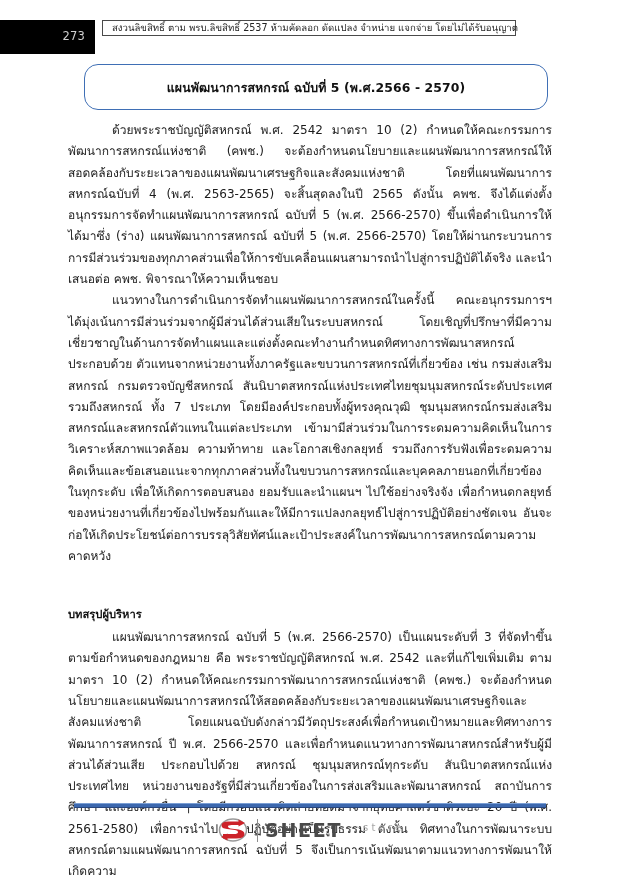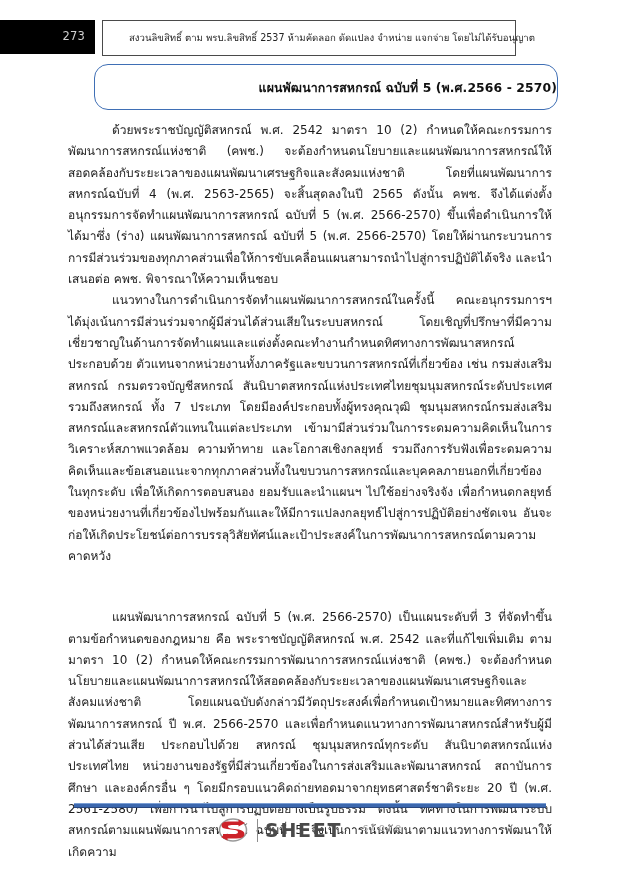--- a/index.html
+++ b/index.html
@@ -52,48 +52,48 @@
     font-size: 11.5px;
     letter-spacing: 0.2px;
     line-height: 1;
   }
 
   .copyright-box {
     position: absolute;
     left: 102px;
     top: 0;
     width: 414px;
-    height: 36px;
+    height: 16px;
     border: 1px solid #4a4a4a;
     box-sizing: border-box;
     display: flex;
     align-items: center;
-    padding-left: 26px;
+    padding-left: 9px;
     background: #ffffff;
   }
   .copyright-box .copyright-text {
     font-size: 9.6px;
     color: #232323;
     line-height: 1.2;
     white-space: nowrap;
   }
 
   
   .title-box {
     position: absolute;
-    left: 94px;
+    left: 84px;
     top: 64px;
     width: 464px;
     height: 46px;
     border: 1.6px solid #3f6fb5;
     border-radius: 14px;
     box-sizing: border-box;
     display: flex;
     align-items: center;
-    justify-content: flex-end;
+    justify-content: center;
     background: #ffffff;
   }
   .title-box .title-text {
     font-size: 12.4px;
     font-weight: bold;
     color: #111111;
     letter-spacing: 0.1px;
   }
 
   
@@ -205,20 +205,21 @@
     <span class="title-text">แผนพัฒนาการสหกรณ์ ฉบับที่ 5 (พ.ศ.2566 - 2570)</span>
   </div>
 
   <div class="content">
 
     <p class="para">ด้วยพระราชบัญญัติสหกรณ์ พ.ศ. 2542 มาตรา 10 (2) กำหนดให้คณะกรรมการพัฒนาการสหกรณ์แห่งชาติ (คพช.) จะต้องกำหนดนโยบายและแผนพัฒนาการสหกรณ์ให้สอดคล้องกับระยะเวลาของแผนพัฒนาเศรษฐกิจและสังคมแห่งชาติ โดยที่แผนพัฒนาการสหกรณ์ฉบับที่ 4 (พ.ศ. 2563-2565) จะสิ้นสุดลงในปี 2565 ดังนั้น คพช. จึงได้แต่งตั้งอนุกรรมการจัดทำแผนพัฒนาการสหกรณ์ ฉบับที่ 5 (พ.ศ. 2566-2570) ขึ้นเพื่อดำเนินการให้ได้มาซึ่ง (ร่าง) แผนพัฒนาการสหกรณ์ ฉบับที่ 5 (พ.ศ. 2566-2570) โดยให้ผ่านกระบวนการการมีส่วนร่วมของทุกภาคส่วนเพื่อให้การขับเคลื่อนแผนสามารถนำไปสู่การปฏิบัติได้จริง และนำเสนอต่อ คพช. พิจารณาให้ความเห็นชอบ</p>
     <p class="para">แนวทางในการดำเนินการจัดทำแผนพัฒนาการสหกรณ์ในครั้งนี้ คณะอนุกรรมการฯ ได้มุ่งเน้นการมีส่วนร่วมจากผู้มีส่วนได้ส่วนเสียในระบบสหกรณ์ โดยเชิญที่ปรึกษาที่มีความเชี่ยวชาญในด้านการจัดทำแผนและแต่งตั้งคณะทำงานกำหนดทิศทางการพัฒนาสหกรณ์ ประกอบด้วย ตัวแทนจากหน่วยงานทั้งภาครัฐและขบวนการสหกรณ์ที่เกี่ยวข้อง เช่น กรมส่งเสริมสหกรณ์ กรมตรวจบัญชีสหกรณ์ สันนิบาตสหกรณ์แห่งประเทศไทยชุมนุมสหกรณ์ระดับประเทศรวมถึงสหกรณ์ ทั้ง 7 ประเภท โดยมีองค์ประกอบทั้งผู้ทรงคุณวุฒิ ชุมนุมสหกรณ์กรมส่งเสริมสหกรณ์และสหกรณ์ตัวแทนในแต่ละประเภท เข้ามามีส่วนร่วมในการระดมความคิดเห็นในการวิเคราะห์สภาพแวดล้อม ความท้าทาย และโอกาสเชิงกลยุทธ์ รวมถึงการรับฟังเพื่อระดมความคิดเห็นและข้อเสนอแนะจากทุกภาคส่วนทั้งในขบวนการสหกรณ์และบุคคลภายนอกที่เกี่ยวข้องในทุกระดับ เพื่อให้เกิดการตอบสนอง ยอมรับและนำแผนฯ ไปใช้อย่างจริงจัง เพื่อกำหนดกลยุทธ์ของหน่วยงานที่เกี่ยวข้องไปพร้อมกันและให้มีการแปลงกลยุทธ์ไปสู่การปฏิบัติอย่างชัดเจน อันจะก่อให้เกิดประโยชน์ต่อการบรรลุวิสัยทัศน์และเป้าประสงค์ในการพัฒนาการสหกรณ์ตามความคาดหวัง</p>
 
     <div class="section-gap"></div>
 
+    <h2 class="section-heading">บทสรุปผู้บริหาร</h2>
     <p class="para">แผนพัฒนาการสหกรณ์ ฉบับที่ 5 (พ.ศ. 2566-2570) เป็นแผนระดับที่ 3 ที่จัดทำขึ้นตามข้อกำหนดของกฎหมาย คือ พระราชบัญญัติสหกรณ์ พ.ศ. 2542 และที่แก้ไขเพิ่มเติม ตามมาตรา 10 (2) กำหนดให้คณะกรรมการพัฒนาการสหกรณ์แห่งชาติ (คพช.) จะต้องกำหนดนโยบายและแผนพัฒนาการสหกรณ์ให้สอดคล้องกับระยะเวลาของแผนพัฒนาเศรษฐกิจและสังคมแห่งชาติ โดยแผนฉบับดังกล่าวมีวัตถุประสงค์เพื่อกำหนดเป้าหมายและทิศทางการพัฒนาการสหกรณ์ ปี พ.ศ. 2566-2570 และเพื่อกำหนดแนวทางการพัฒนาสหกรณ์สำหรับผู้มีส่วนได้ส่วนเสีย ประกอบไปด้วย สหกรณ์ ชุมนุมสหกรณ์ทุกระดับ สันนิบาตสหกรณ์แห่งประเทศไทย หน่วยงานของรัฐที่มีส่วนเกี่ยวข้องในการส่งเสริมและพัฒนาสหกรณ์ สถาบันการศึกษา และองค์กรอื่น ๆ โดยมีกรอบแนวคิดถ่ายทอดมาจากยุทธศาสตร์ชาติระยะ 20 ปี (พ.ศ. 2561-2580) เพื่อการนำไปสู่การปฏิบัติอย่างเป็นรูปธรรม ดังนั้น ทิศทางในการพัฒนาระบบสหกรณ์ตามแผนพัฒนาการสหกรณ์ ฉบับที่ 5 จึงเป็นการเน้นพัฒนาตามแนวทางการพัฒนาให้เกิดความ</p>
   </div>
 
   <div class="footer-rule"></div>
 
   <div class="footer-logo">
     <svg class="logo-mark" viewBox="0 0 68 60">
       <ellipse cx="34" cy="30" rx="27" ry="22" fill="#ffffff" stroke="#9a9a9a" stroke-width="3"></ellipse>
       <path d="M47 13 L24 13 Q11 13 11 21 Q11 27 22 28 L38 30 Q44 31 44 34 Q44 38 36 38 L14 38 L14 47 L40 47 Q57 47 57 38 Q57 31 45 29 L29 27 Q24 26 24 23 Q24 20 31 20 L47 20 Z" fill="#cc2229"></path>
       <path d="M45 9 L58 16 L45 23 Z" fill="#cc2229"></path>

